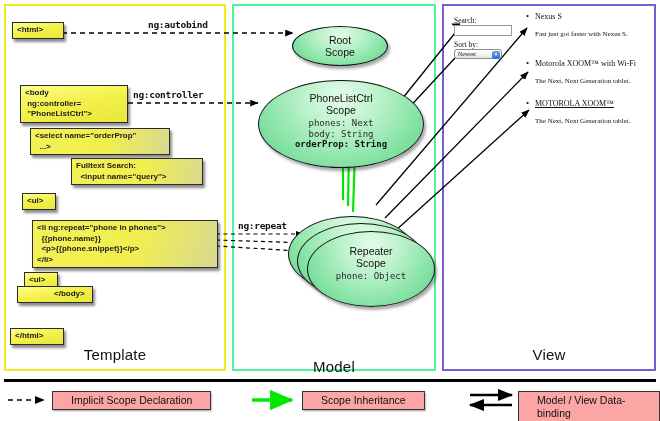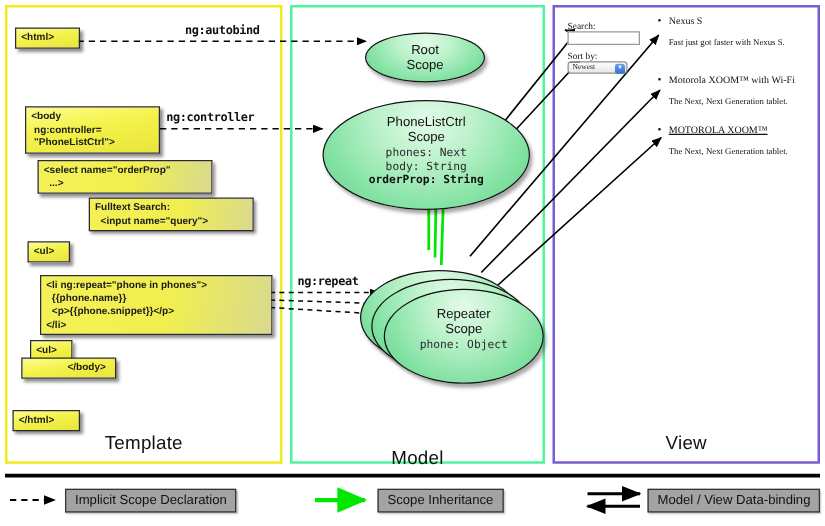--- a/index.html
+++ b/index.html
@@ -84,22 +84,22 @@
 
   
   .conn-label{
     position:absolute;font-family:"DejaVu Sans Mono","Liberation Mono",monospace;
     font-size:9.5px;font-weight:bold;color:#111;letter-spacing:-.3px;
   }
 
   
   #legend-rule{position:absolute;left:4px;top:379px;width:652px;height:2.5px;background:#000;}
   .legend-box{
-    position:absolute;box-sizing:border-box;border:1.4px solid #333;background:#a3a3a3;
-    font-size:10.5px;color:#111;padding:2px 7px;line-height:13px;
+    position:absolute;box-sizing:border-box;border:1.4px solid #333;background:#fca5a5;
+    font-size:10.5px;color:#111;padding:2px 18px;line-height:13px;
     box-shadow:1px 1.5px 1.5px rgba(0,0,0,.3);
   }
   svg.overlay{position:absolute;left:0;top:0;width:660px;height:421px;pointer-events:none;}
 </style>
 </head>
 <body>
 
 <div id="root">
 
   <div class="panel" id="panel-template"></div>

